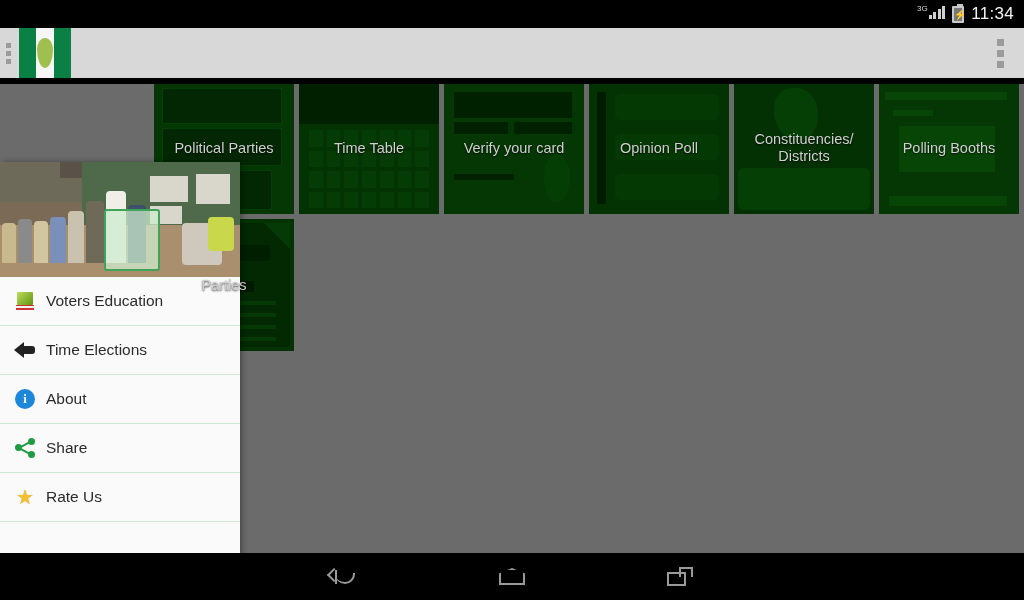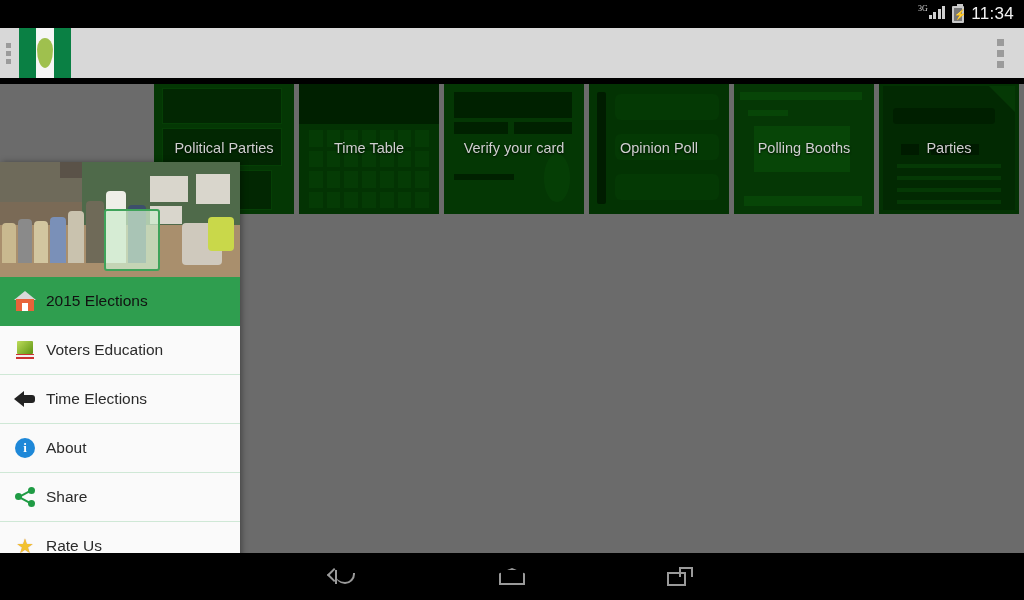--- a/index.html
+++ b/index.html
@@ -11,21 +11,21 @@
   }
   #app { position:relative; width:1024px; height:600px; }
 
   
   .statusbar{
     position:absolute; top:0; left:0; width:1024px; height:28px;
     background:#000; color:#e8e8e8;
     display:flex; align-items:center; justify-content:flex-end;
     padding-right:10px; gap:7px;
   }
-  .sb-3g{ position:relative; display:flex; align-items:flex-start; height:18px;font-family:Liberation Serif, serif; }
+  .sb-3g{ position:relative; display:flex; align-items:flex-start; height:18px; }
   .sb-3g .label{ font-size:8px; line-height:8px; color:#d8d8d8; margin-right:1px; align-self:flex-start; }
   .bars{ display:flex; align-items:flex-end; gap:1.5px; height:14px; }
   .bars i{ display:block; width:3px; background:#d0d0d0; }
   .bars i:nth-child(1){ height:4px; }
   .bars i:nth-child(2){ height:7px; }
   .bars i:nth-child(3){ height:10px; }
   .bars i:nth-child(4){ height:13px; }
   .battery{
     width:12px; height:17px; border:2px solid #c9c9c9; border-radius:1px;
     position:relative; background:#777;
@@ -303,20 +303,28 @@
         <div class="art art-poll">
           <div class="bar"></div>
           <div class="row" style="top:12px;"></div>
           <div class="row" style="top:52px;"></div>
           <div class="row" style="top:92px;"></div>
         </div>
         <div class="veil"></div>
         <div class="cap">Opinion Poll</div>
       </div>
 
+      <div class="tile">
+        <div class="art art-const">
+          <div class="blob" style="left:40px;top:6px;width:44px;height:52px"></div>
+          <div class="blob" style="left:4px;bottom:4px;width:132px;height:42px;border-radius:6px"></div>
+        </div>
+        <div class="veil"></div>
+        <div class="cap">Constituencies/ Districts</div>
+      </div>
 
       <div class="tile">
         <div class="art art-booth">
           <div class="ln" style="left:6px;top:10px;width:122px;height:8px"></div>
           <div class="ln" style="left:14px;top:28px;width:40px;height:6px"></div>
           <div class="ln" style="left:20px;top:44px;width:96px;height:46px"></div>
           <div class="ln" style="left:10px;bottom:8px;width:118px;height:10px"></div>
         </div>
         <div class="veil"></div>
         <div class="cap">Polling Booths</div>
@@ -360,30 +368,20 @@
         <div class="person" style="left:50px;width:16px;height:46px;background:#7a90b8"></div>
         <div class="person" style="left:68px;width:16px;height:52px;background:#c9c2ae"></div>
         <div class="person" style="left:86px;width:18px;height:62px;background:#6f6a58"></div>
         <div class="person" style="left:106px;width:20px;height:72px;background:#efefe8"></div>
         <div class="person" style="left:128px;width:18px;height:58px;background:#3d4f6b"></div>
         <div class="box"></div>
         <div class="chair"></div>
         <div class="vest"></div>
       </div>
 
-      <div class="ditem sel">
-        <div class="ico">
-          <div class="ic-home">
-              <div class="rf"></div>
-              <div class="bd"></div>
-              <div class="dr"></div>
-            </div>
-        </div>
-        <div class="lbl">2015 Elections</div>
-      </div>
 
       <div class="ditem">
         <div class="ico">
           <div class="ic-book">
               <div class="cv"></div>
               <div class="pg"></div>
             </div>
         </div>
         <div class="lbl">Voters Education</div>
       </div>

